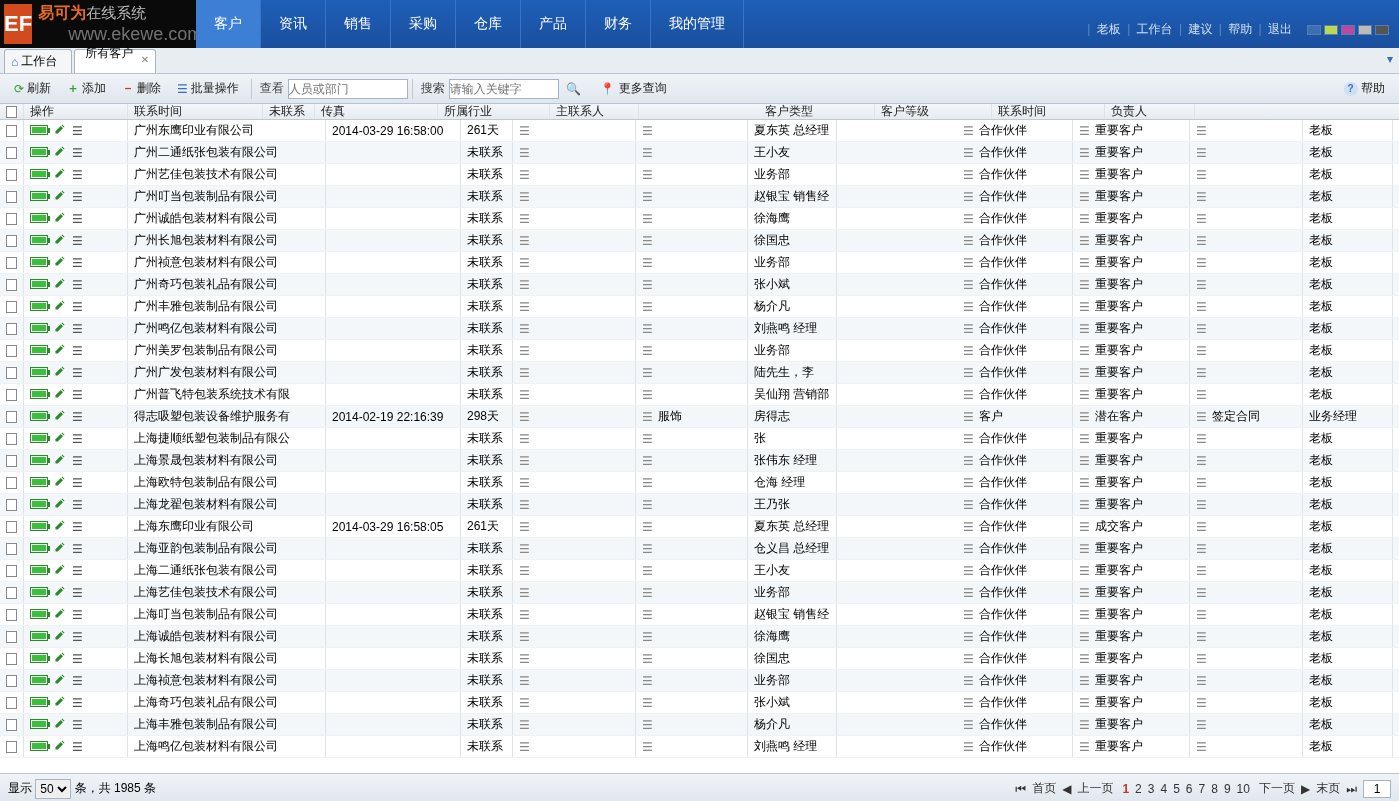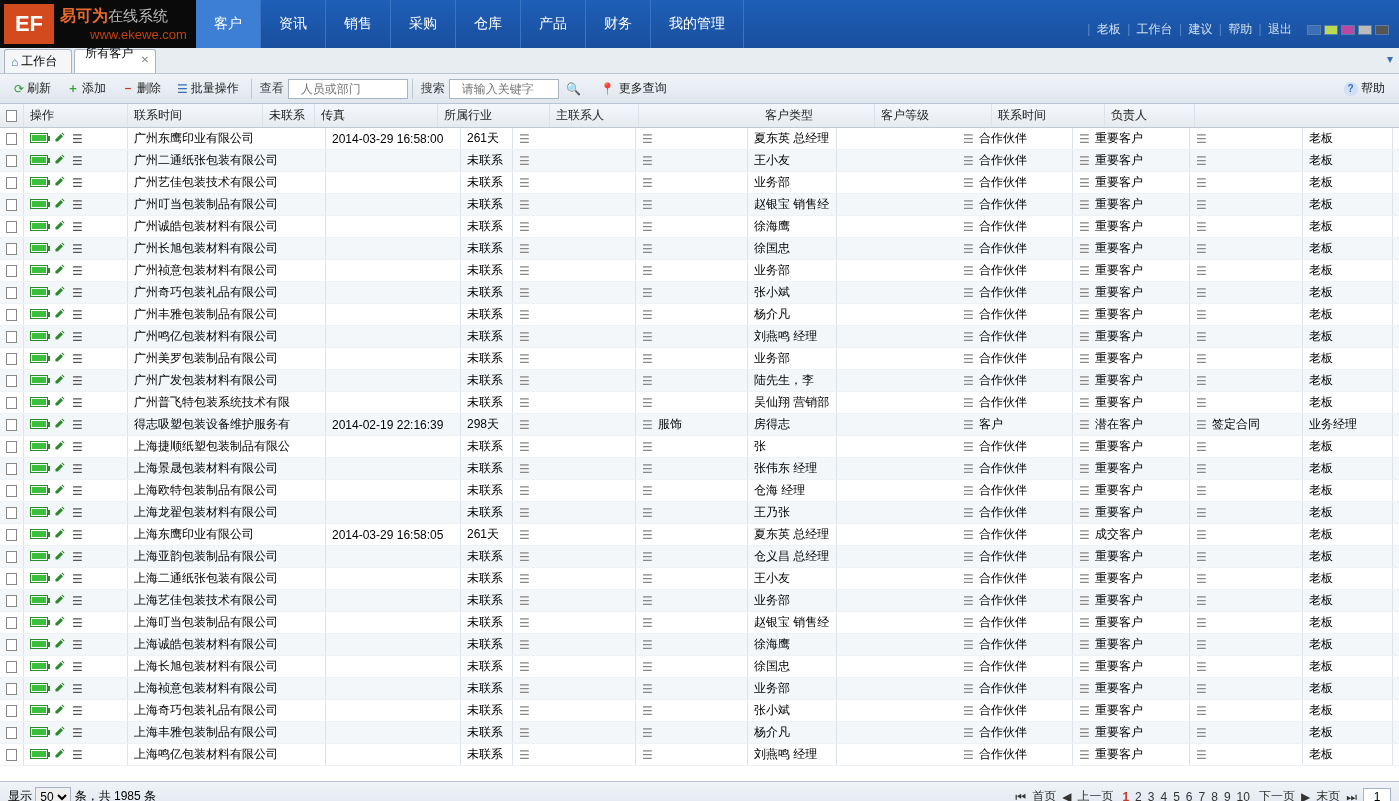--- a/index.html
+++ b/index.html
@@ -4,21 +4,21 @@
 <style>
 * { box-sizing: border-box; margin: 0; padding: 0; font-family: "Microsoft YaHei", Arial, sans-serif; font-size: 12px; }
 body { background: #fff; }
 
 .header { height: 48px; background: linear-gradient(to bottom, #1e5fb8, #1a4f9e); display: flex; align-items: center; color: #fff; }
 .logo-block { width: 196px; height: 48px; background: #0a0a0a; display: flex; align-items: center; padding-left: 4px; }
 .logo-ef { width: 50px; height: 40px; background: #d34a1e; color: #fff; font-weight: bold; font-size: 22px; display: flex; align-items: center; justify-content: center; }
 .logo-txt { margin-left: 6px; }
 .logo-top { color: #e86b2c; font-size: 16px; font-weight: bold; }
 .logo-top2 { color: #bbb; font-size: 15px; }
-.logo-url { color: #c2410c; font-size: 13px; margin-left: 30px; }
+.logo-url { color: #737373; font-size: 18px; margin-left: 30px; }
 .main-nav { display: flex; height: 48px; align-items: stretch; }
 .main-nav a { color: #fff; padding: 0 18px; display: flex; align-items: center; font-size: 14px; border-right: 1px solid #3a74c4; cursor: pointer; }
 .main-nav a:first-child { background: #3d7fd4; }
 .header-right { margin-left: auto; display: flex; align-items: center; padding-right: 10px; margin-top: 11px; }
 .hr-links { color: #d0e0f0; }
 .hr-links span { margin: 0 3px; cursor: pointer; }
 .hr-links i { color: #5a8cc4; font-style: normal; }
 .swatches { display: flex; gap: 3px; margin-left: 12px; }
 .sw { width: 14px; height: 10px; border: 1px solid #5a7da8; cursor: pointer; }
 
@@ -35,24 +35,24 @@
 .tbtn .ic { margin-right: 3px; }
 .ic-refresh { color: #3a9c3a; }
 .ic-add { color: #3a9c3a; font-weight: bold; }
 .ic-del { color: #c0392b; font-weight: bold; }
 .ic-batch { color: #3a6fb8; }
 .ic-search { color: #5a7090; }
 .ic-marker { color: #c0392b; }
 .ic-help { color: #3a6fb8; background:#cfe0f5; border-radius:50%; width:14px; height:14px; display:inline-flex; align-items:center; justify-content:center; font-size:10px; font-weight:bold;}
 .tb-sep { width: 1px; height: 20px; background: #c0c8d4; margin: 0 4px; }
 .tb-label { color: #444; padding: 0 4px; }
-.tb-input { border: 1px solid #a8b4c4; height: 20px; padding: 0 12px; background: #fff; }
+.tb-input { border: 1px solid #a8b4c4; height: 20px; padding: 0 0; background: #fff; }
 .toolbar .right { margin-left: auto; display: flex; align-items: center; }
 
-.grid-head { height: 24px; background: linear-gradient(to bottom, #f4f7fa, #e6ebf0); border-bottom: 1px solid #c0c8d4; display: flex; }
+.grid-head { height: 16px; background: linear-gradient(to bottom, #f4f7fa, #e6ebf0); border-bottom: 1px solid #c0c8d4; display: flex; }
 .gh, .gc { border-right: 1px solid #dde3ea; padding: 0 6px; display: flex; align-items: center; color: #333; overflow: hidden; white-space: nowrap; }
 .gh { font-weight: normal; color: #222; }
 .col-chk { width: 24px; justify-content: center; }
 .col-act { width: 104px; }
 .col-name { width: 198px; }
 .col-time { width: 135px; }
 .col-nocontact { width: 52px; }
 .col-fax { width: 123px; }
 .col-industry { width: 112px; }
 .col-contact { width: 89px; }

